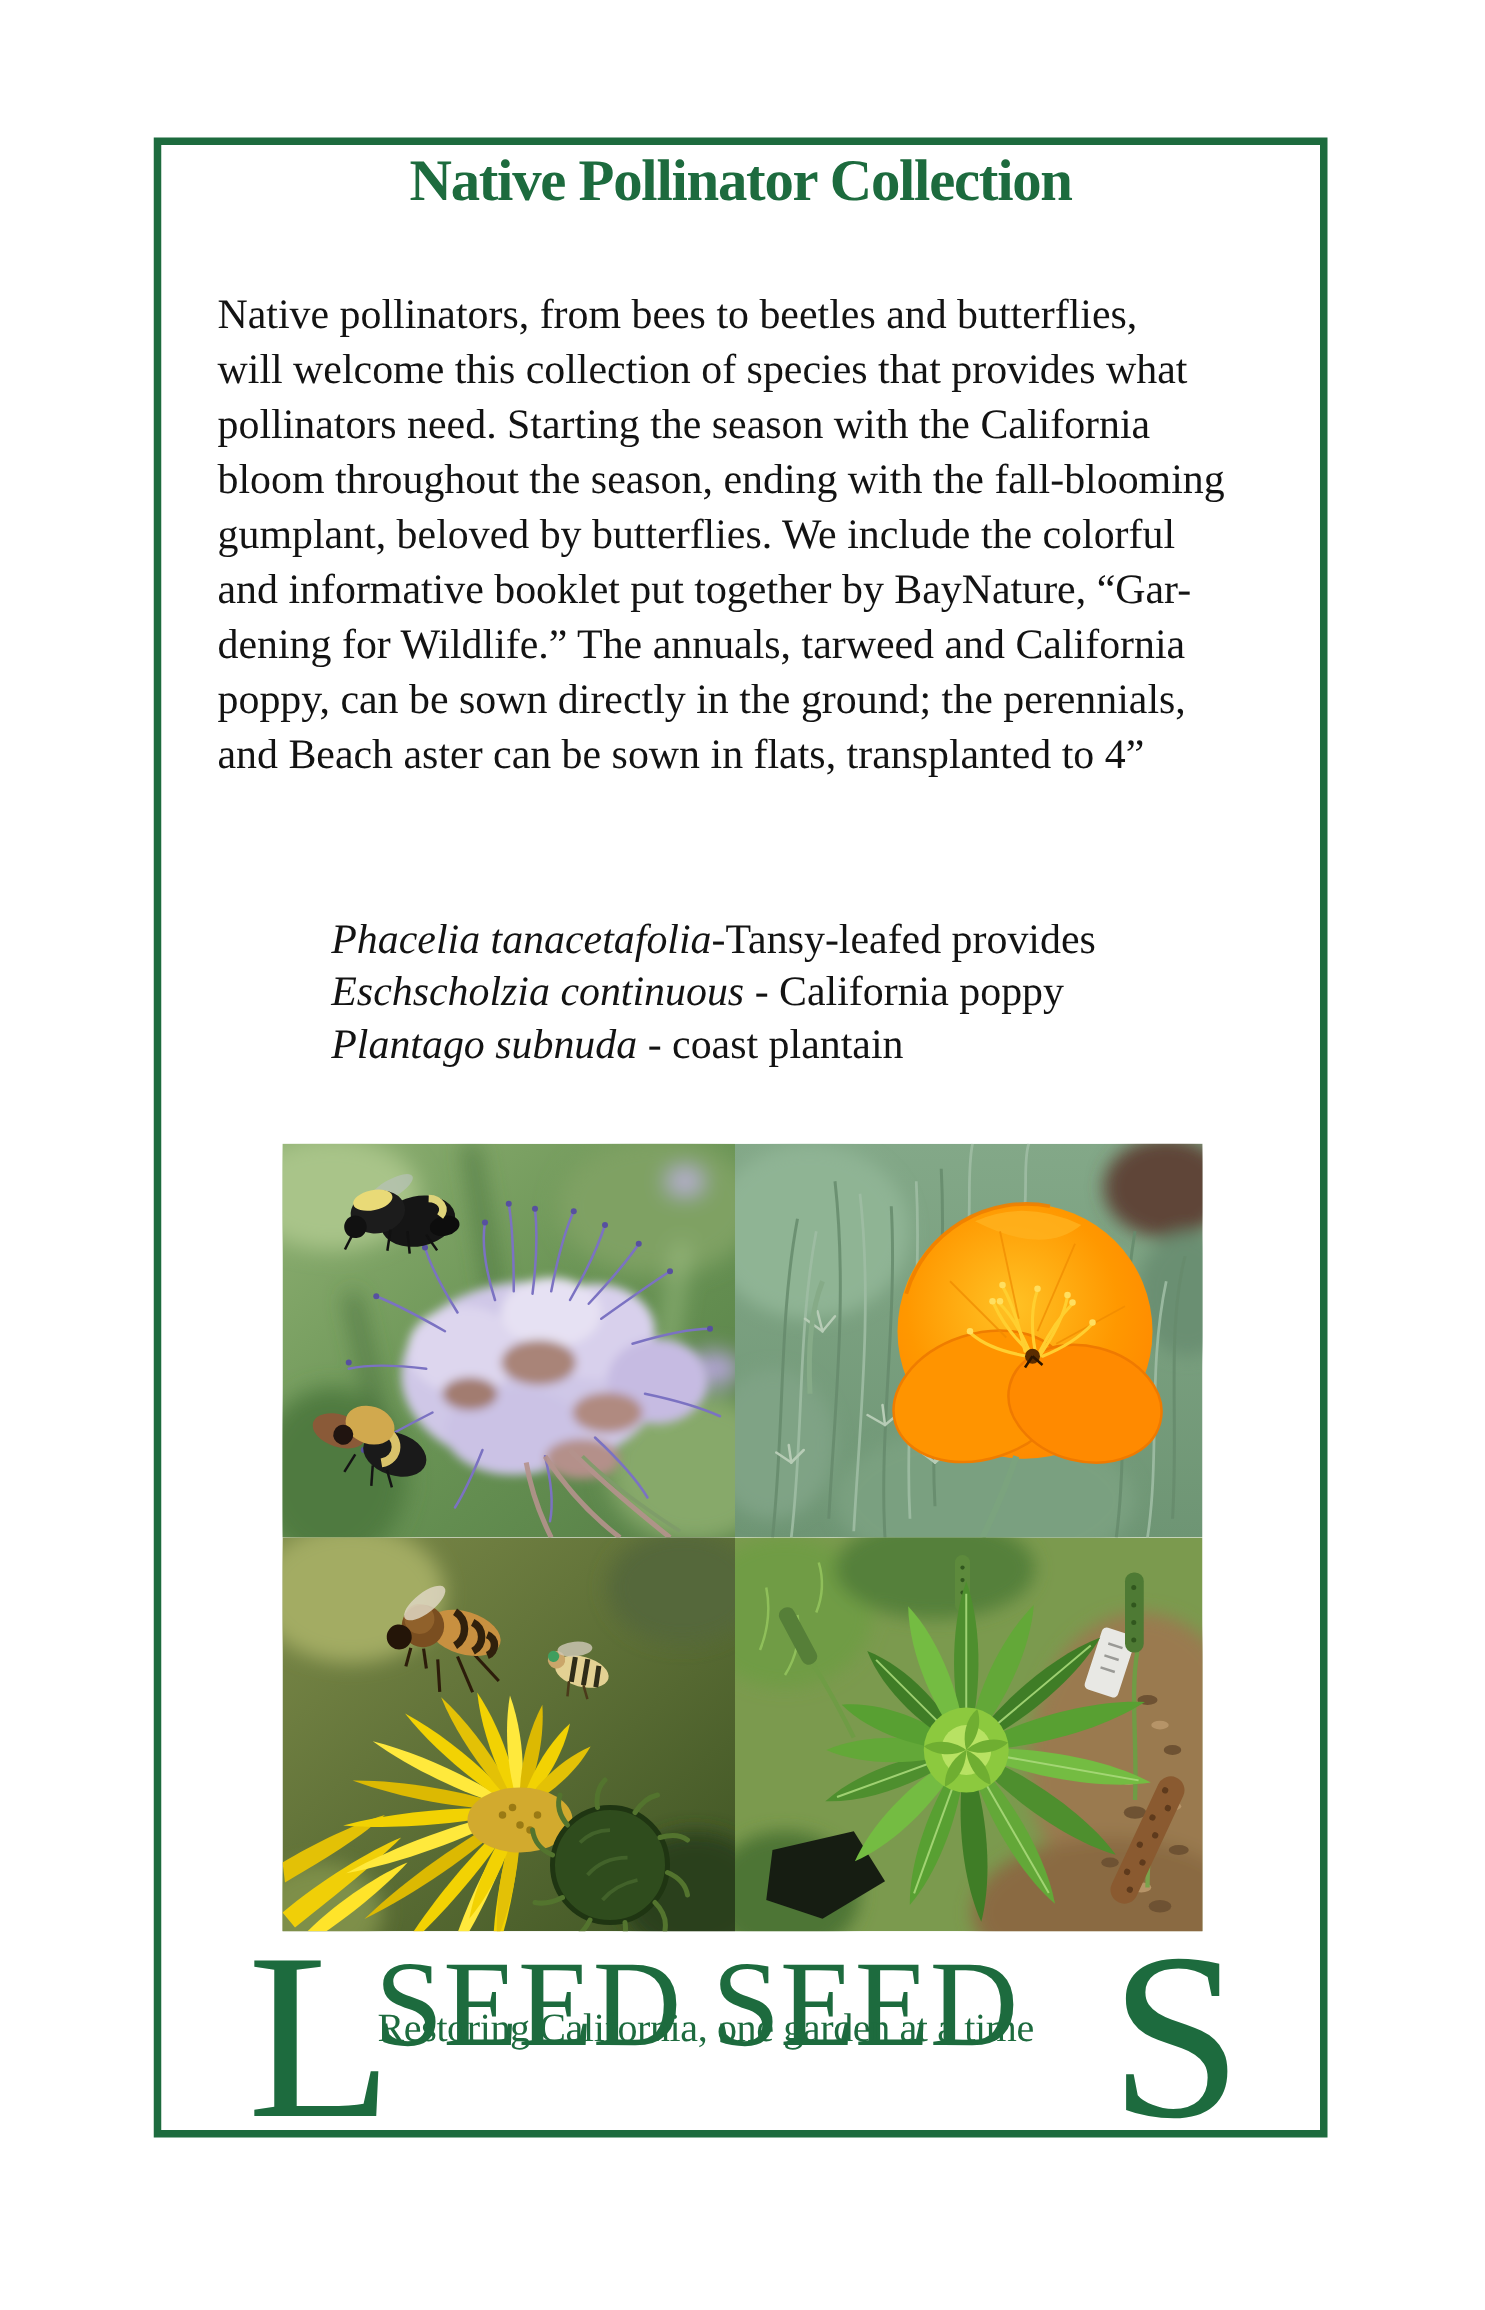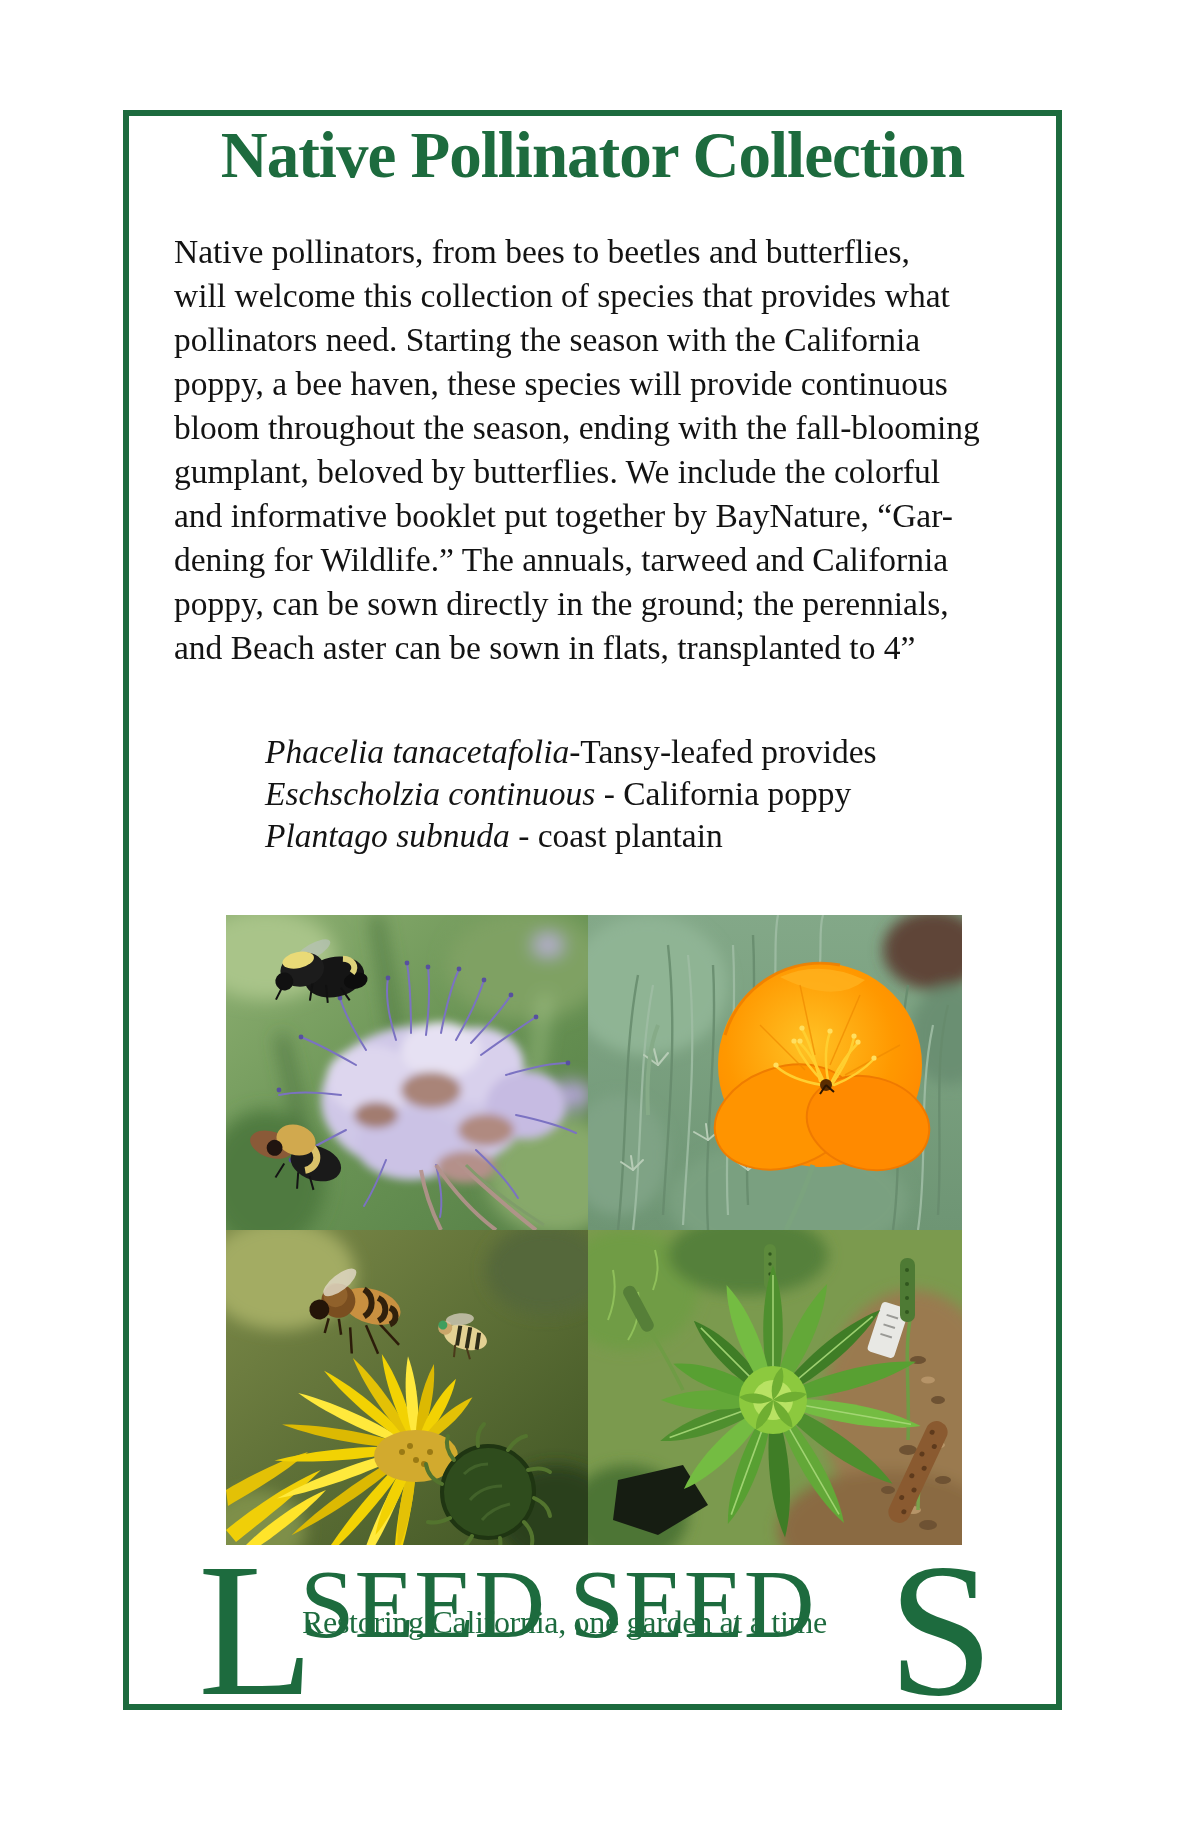--- a/index.html
+++ b/index.html
@@ -1,20 +1,20 @@
 <!DOCTYPE html>
 <html><head>
 <meta charset="utf-8">
 <style>
   html,body{margin:0;padding:0;background:#ffffff;}
   body{width:1188px;height:1848px;position:relative;font-family:"Liberation Serif",serif;overflow:hidden;}
   .page{position:absolute;inset:0;background:#ffffff;}
   .frame{position:absolute;left:123px;top:110px;width:939px;height:1600px;border:6px solid #1d6b3e;box-sizing:border-box;}
   .title{position:absolute;left:123px;top:118px;width:939px;margin:0;text-align:center;
-         font-size:65px;font-weight:bold;letter-spacing:-1px;color:#1d6b3e;white-space:nowrap;}
+         font-size:47px;font-weight:bold;letter-spacing:-1px;color:#1d6b3e;white-space:nowrap;}
   .body-text{position:absolute;left:158px;top:230px;width:898px;color:#131313;margin-left:16px;}
   .body-line{font-size:33.5px;line-height:44px;white-space:nowrap;}
   .species{position:absolute;left:265px;top:731px;color:#131313;}
   .species-line{font-size:33.5px;line-height:42px;white-space:nowrap;}
   .species-line .latin{font-style:italic;}
   .photo-grid{position:absolute;left:226px;top:915px;width:736px;height:630px;
               display:grid;grid-template-columns:362px 374px;grid-template-rows:315px 315px;}
   .photo-grid svg{display:block;}
   .logo{position:absolute;left:0;top:0;width:1188px;height:1848px;pointer-events:none;color:#1d6b3e;}
   .logo-l{position:absolute;left:198px;top:1535px;font-size:190px;line-height:190px;}
@@ -28,21 +28,20 @@
 <div class="page">
 
   <div class="frame"></div>
 
   <h1 class="title">Native Pollinator Collection</h1>
 
   <div class="body-text">
     <div class="body-line">Native pollinators, from bees to beetles and butterflies,</div>
     <div class="body-line">will welcome this collection of species that provides what</div>
     <div class="body-line">pollinators need. Starting the season with the California</div>
-    <div class="body-line">poppy, a bee haven, these species will provide continuous</div>
     <div class="body-line">bloom throughout the season, ending with the fall-blooming</div>
     <div class="body-line">gumplant, beloved by butterflies. We include the colorful</div>
     <div class="body-line">and informative booklet put together by BayNature, “Gar-</div>
     <div class="body-line">dening for Wildlife.” The annuals, tarweed and California</div>
     <div class="body-line">poppy, can be sown directly in the ground; the perennials,</div>
     <div class="body-line">and Beach aster can be sown in flats, transplanted to 4”</div>
   </div>
 
   <div class="species">
     <div class="species-line"><span class="latin">Phacelia tanacetafolia</span><span class="common">-Tansy-leafed provides</span></div>

